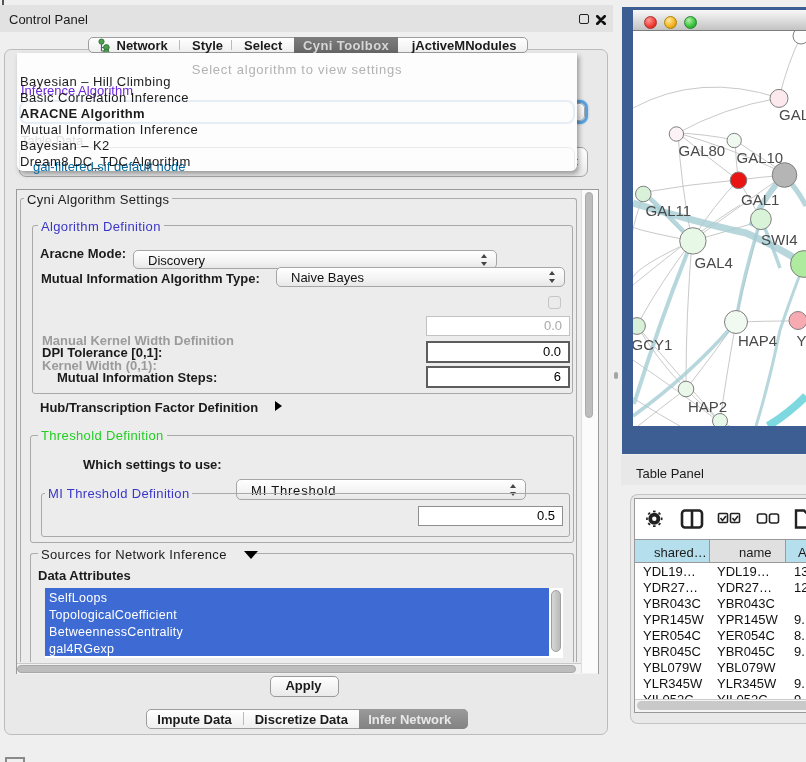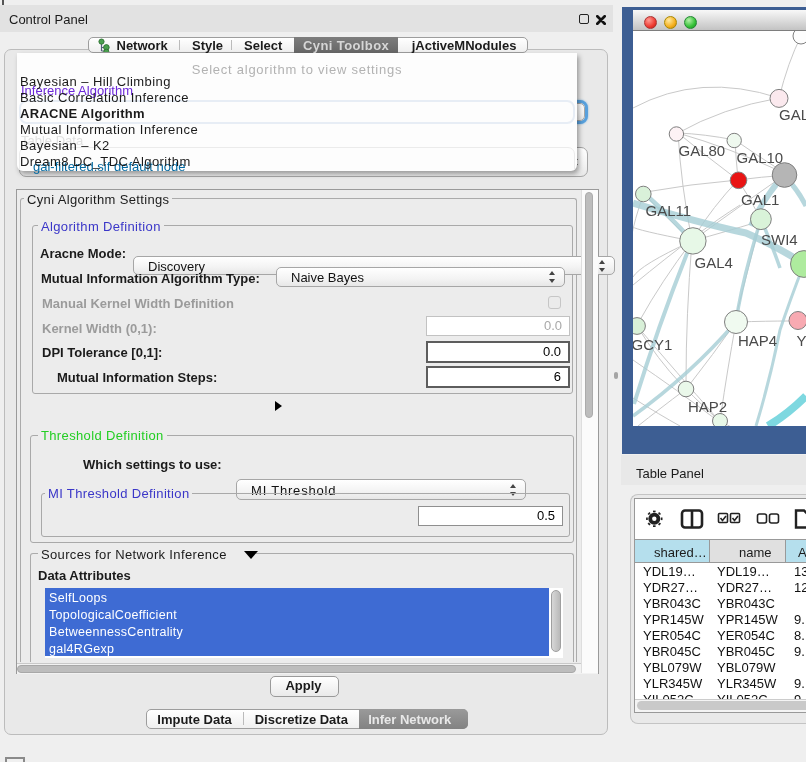--- a/index.html
+++ b/index.html
@@ -2,21 +2,21 @@
 <html><head>
 <meta charset="utf-8">
 <style>
   html,body{margin:0;padding:0;}
   body{width:806px;height:762px;overflow:hidden;background:#efefef;
        font-family:"Liberation Sans", sans-serif;}
   .page{position:relative;width:806px;height:762px;}
   .abs{position:absolute;}
   .lbl{position:absolute;font-size:13px;color:#1b1b1b;white-space:nowrap;}
   .bold{font-weight:bold;}
-  .gray{color:#9b9b9b;}
+  .gray{color:#9b9b9b;margin-top:37px;}
   .combo{position:absolute;border:1px solid #a6a6a6;border-radius:5px;
          background:linear-gradient(#ffffff,#f3f3f3 60%,#e7e7e7);
          box-sizing:border-box;}
   .combo .ctext{position:absolute;left:14px;top:50%;transform:translateY(-50%);
         font-size:13px;color:#111;white-space:nowrap;}
   .spin{position:absolute;right:7px;top:50%;width:9px;height:14px;transform:translateY(-50%);}
   .spin:before{content:"";position:absolute;left:1px;top:1px;border-left:3.2px solid transparent;
       border-right:3.2px solid transparent;border-bottom:4.2px solid #444;}
   .spin:after{content:"";position:absolute;left:1px;bottom:1px;border-left:3.2px solid transparent;
       border-right:3.2px solid transparent;border-top:4.2px solid #444;}
@@ -81,38 +81,39 @@
 
   <div class="abs" style="left:16px;top:189px;width:583px;height:485px;border:1px solid #9a9a9a;background:#ececec;box-sizing:border-box;"></div>
 
   <div class="abs" style="left:20px;top:198px;width:557px;height:464px;border:1px solid #ababab;border-bottom:none;border-radius:3px 3px 0 0;box-sizing:border-box;"></div>
   <div class="gtitle" style="left:24px;top:192px;color:#1b1b1b;">Cyni Algorithm Settings</div>
 
   <div class="groupbox" style="left:32px;top:225px;width:541px;height:169px;"></div>
   <div class="gtitle" style="left:38px;top:219px;color:#3a36c8;">Algorithm Definition</div>
 
   <div class="lbl bold" style="left:40px;top:246px;">Aracne Mode:</div>
-  <div class="combo" style="left:133px;top:256px;width:482px;height:19px;">
+  <div class="combo" style="left:133px;top:250px;width:364px;height:19px;">
     <span class="ctext">Discovery</span>
       <span class="spin"></span>
   </div>
   <div class="lbl bold" style="left:41px;top:271px;">Mutual Information Algorithm Type:</div>
   <div class="combo" style="left:276px;top:267px;width:289px;height:20px;text-align:center;">
     <span class="ctext">Naive Bayes</span>
       <span class="spin"></span>
   </div>
   <div class="lbl bold gray" style="left:42px;top:296px;">Manual Kernel Width Definition</div>
   <div class="abs" style="left:548px;top:296px;width:13px;height:13px;background:#ebebeb;border:1px solid #c6c6c6;border-radius:3px;box-sizing:border-box;"></div>
   <div class="lbl bold gray" style="left:42px;top:321px;">Kernel Width (0,1):</div>
   <div class="field" style="left:426px;top:316px;width:144px;height:20px;border:1px solid #c2c2c2;color:#a8a8a8;line-height:18px;padding-right:7px;">0.0</div>
   <div class="lbl bold" style="left:42px;top:345px;">DPI Tolerance [0,1]:</div>
   <div class="field" style="left:426px;top:341px;width:144px;height:22px;border:2px solid #5d5d5d;color:#000;line-height:18px;padding-right:7px;">0.0</div>
   <div class="lbl bold" style="left:42px;top:370px;margin-left:15px;">Mutual Information Steps:</div>
   <div class="field" style="left:426px;top:366px;width:144px;height:22px;border:2px solid #5d5d5d;color:#000;line-height:18px;padding-right:7px;">6</div>
 
+  <div class="lbl bold" style="left:40px;top:400px;">Hub/Transcription Factor Definition</div>
   <div class="abs" style="left:275px;top:401px;width:0;height:0;border-top:5.5px solid transparent;border-bottom:5.5px solid transparent;border-left:7px solid #000;"></div>
 
   <div class="groupbox" style="left:30px;top:435px;width:544px;height:108px;"></div>
   <div class="gtitle" style="left:38px;top:428px;color:#23ce23;">Threshold Definition</div>
   <div class="lbl bold" style="left:83px;top:457px;">Which settings to use:</div>
   <div class="combo" style="left:236px;top:453px;width:290px;height:21px;margin-top:26px;">
     <span class="ctext" style="letter-spacing:0.8px;">MI Threshold</span>
       <span class="spin"></span>
   </div>
   <div class="groupbox" style="left:41px;top:493px;width:529px;height:44px;"></div>

